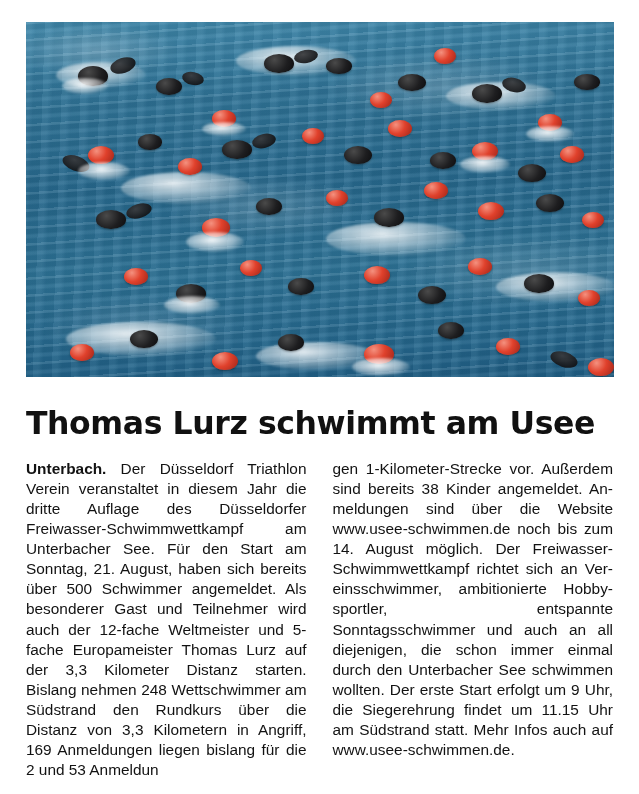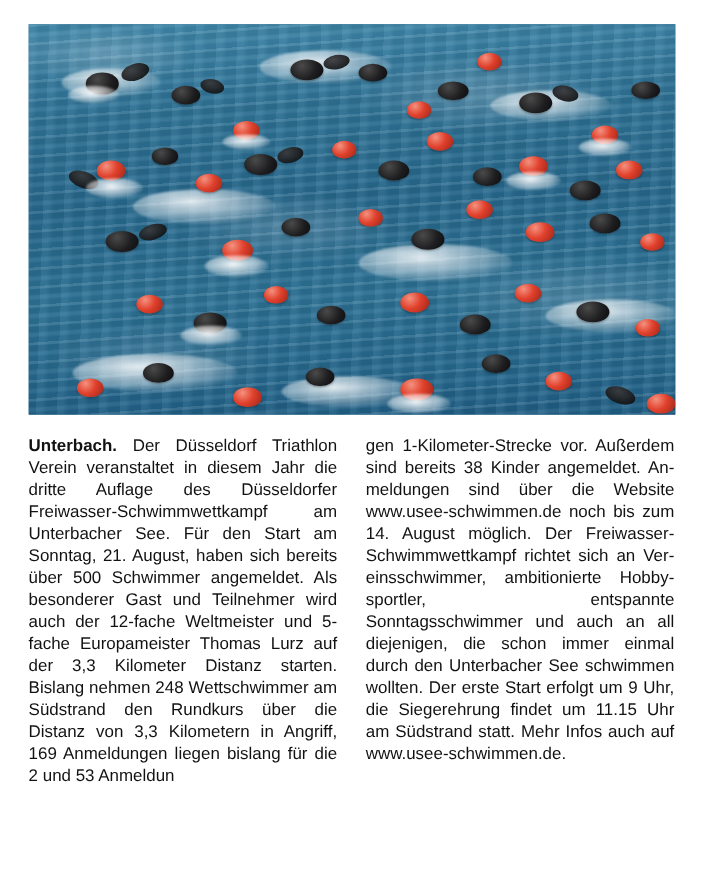--- a/index.html
+++ b/index.html
@@ -210,20 +210,21 @@
     <div class="cap red" style="left:186px; top:330px; width:26px; height:18px;"></div>
     <div class="cap dark" style="left:252px; top:312px; width:26px; height:17px;"></div>
     <div class="cap red" style="left:338px; top:322px; width:30px; height:20px;"></div>
     <div class="splash" style="left:326px; top:336px; width:58px; height:18px;"></div>
     <div class="cap dark" style="left:412px; top:300px; width:26px; height:17px;"></div>
     <div class="cap red" style="left:470px; top:316px; width:24px; height:17px;"></div>
     <div class="cap red" style="left:562px; top:336px; width:26px; height:18px;"></div>
     <div class="arm" style="left:524px; top:330px; width:28px; height:15px; transform:rotate(18deg);"></div>
   </div>
 
+  <h1 class="headline">Thomas Lurz schwimmt am Usee</h1>
 
   <div class="columns">
     <div class="col">
       <p><span class="lede-place">Unterbach.</span><span> Der Düsseldorf Triathlon Ver­ein veranstaltet in diesem Jahr die dritte Auflage des Düsseldorfer Freiwasser-Schwimmwettkampf am Unterbacher See. Für den Start am Sonntag, 21. August, haben sich bereits über 500 Schwimmer angemeldet. Als besonderer Gast und Teilnehmer wird auch der 12-fache Weltmeister und 5-fache Europameis­ter Thomas Lurz auf der 3,3 Kilometer Distanz starten. Bislang nehmen 248 Wettschwimmer am Südstrand den Rundkurs über die Distanz von 3,3 Kilo­metern in Angriff, 169 Anmeldungen lie­gen bislang für die 2 und 53 Anmeldun­</span></p>
     </div>
     <div class="col">
       <p>gen 1-Kilometer-Strecke vor. Außerdem sind bereits 38 Kinder angemeldet. An­meldungen sind über die Website www.usee-schwimmen.de noch bis zum 14. August möglich. Der Freiwasser-Schwimmwettkampf richtet sich an Ver­einsschwimmer, ambitionierte Hobby­sportler, entspannte Sonntagsschwimmer und auch an all diejenigen, die schon im­mer einmal durch den Unterbacher See schwimmen wollten. Der erste Start er­folgt um 9 Uhr, die Siegerehrung findet um 11.15 Uhr am Südstrand statt. Mehr Infos auch auf www.usee-schwimmen.de.</p>
     </div>
   </div>
 

